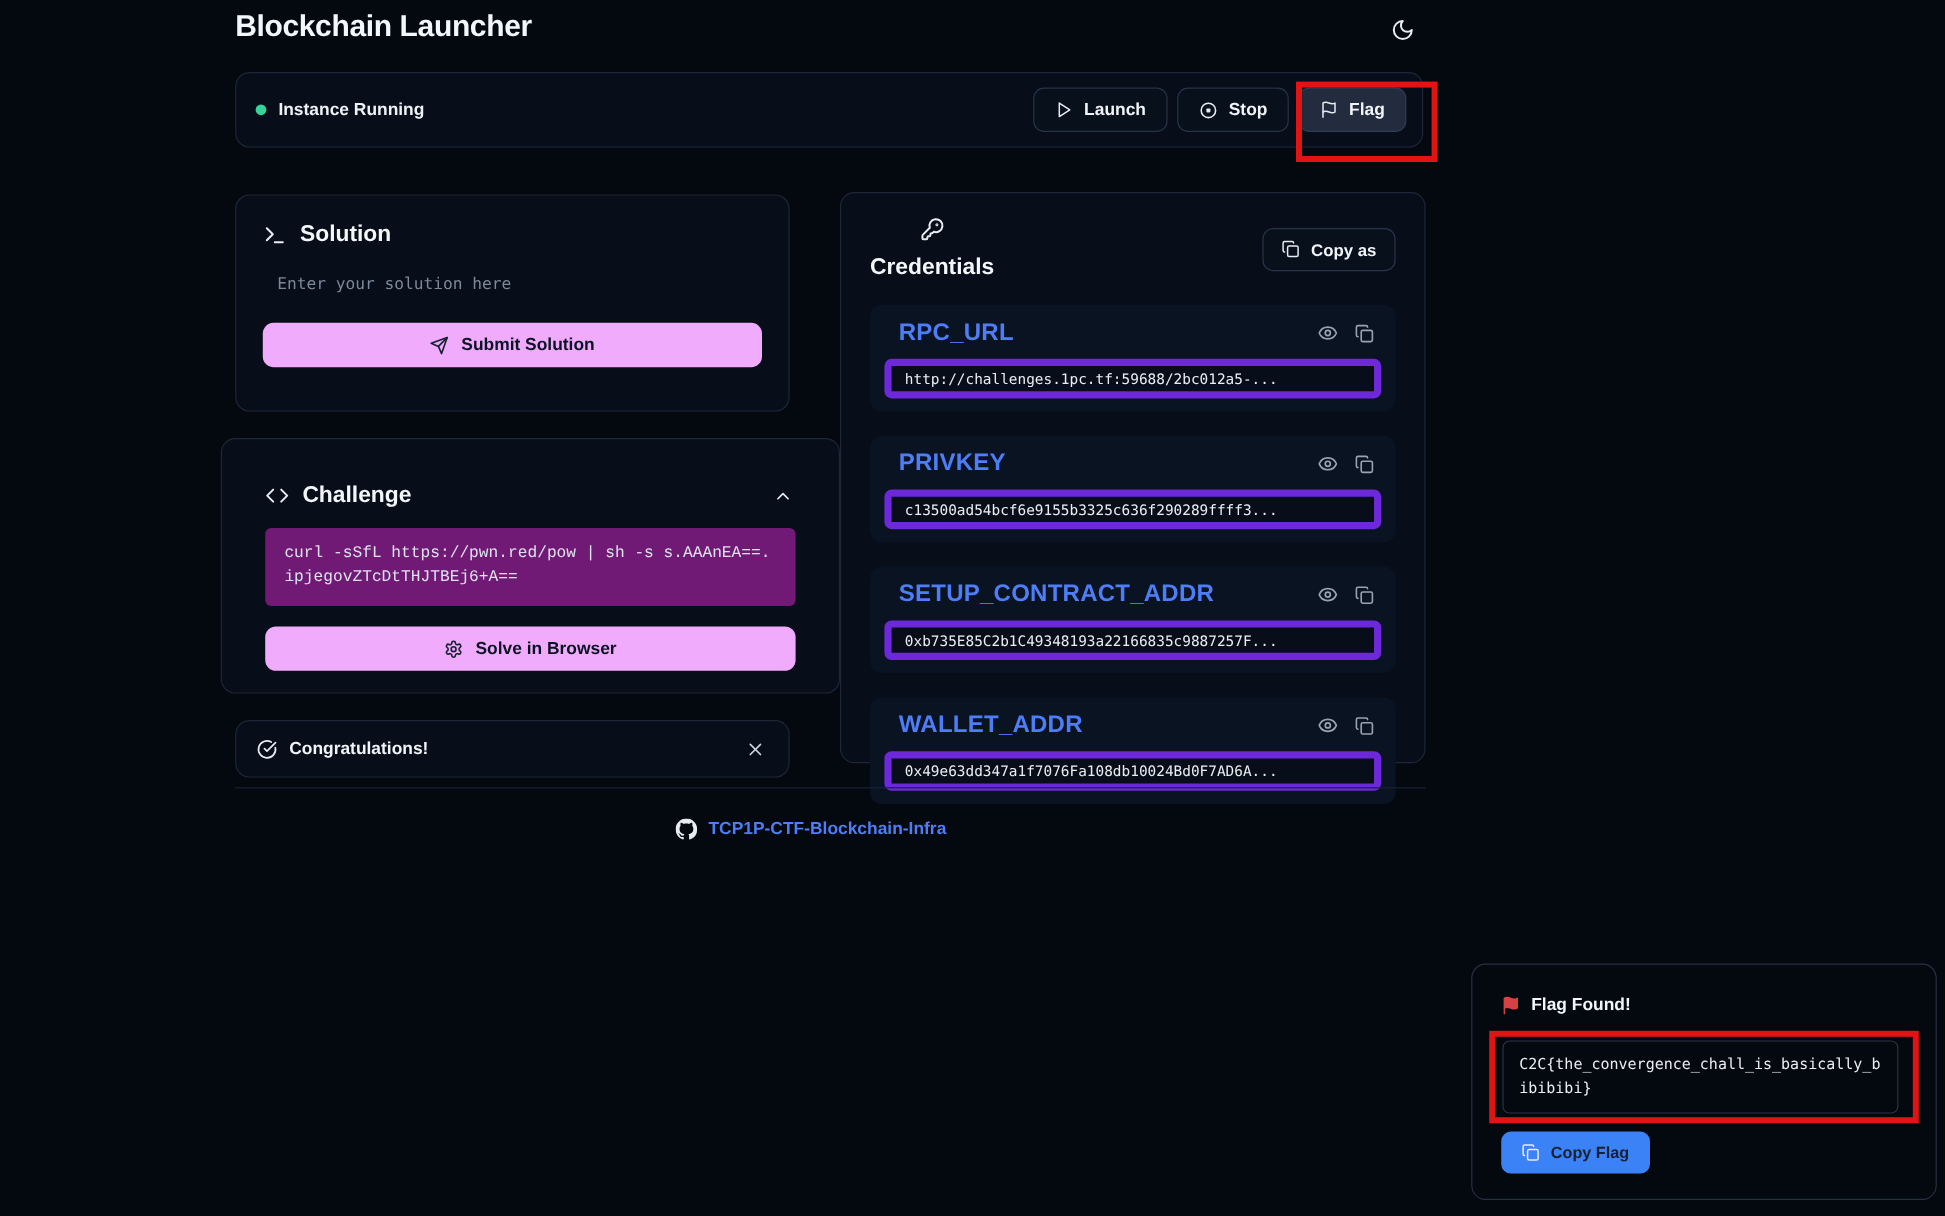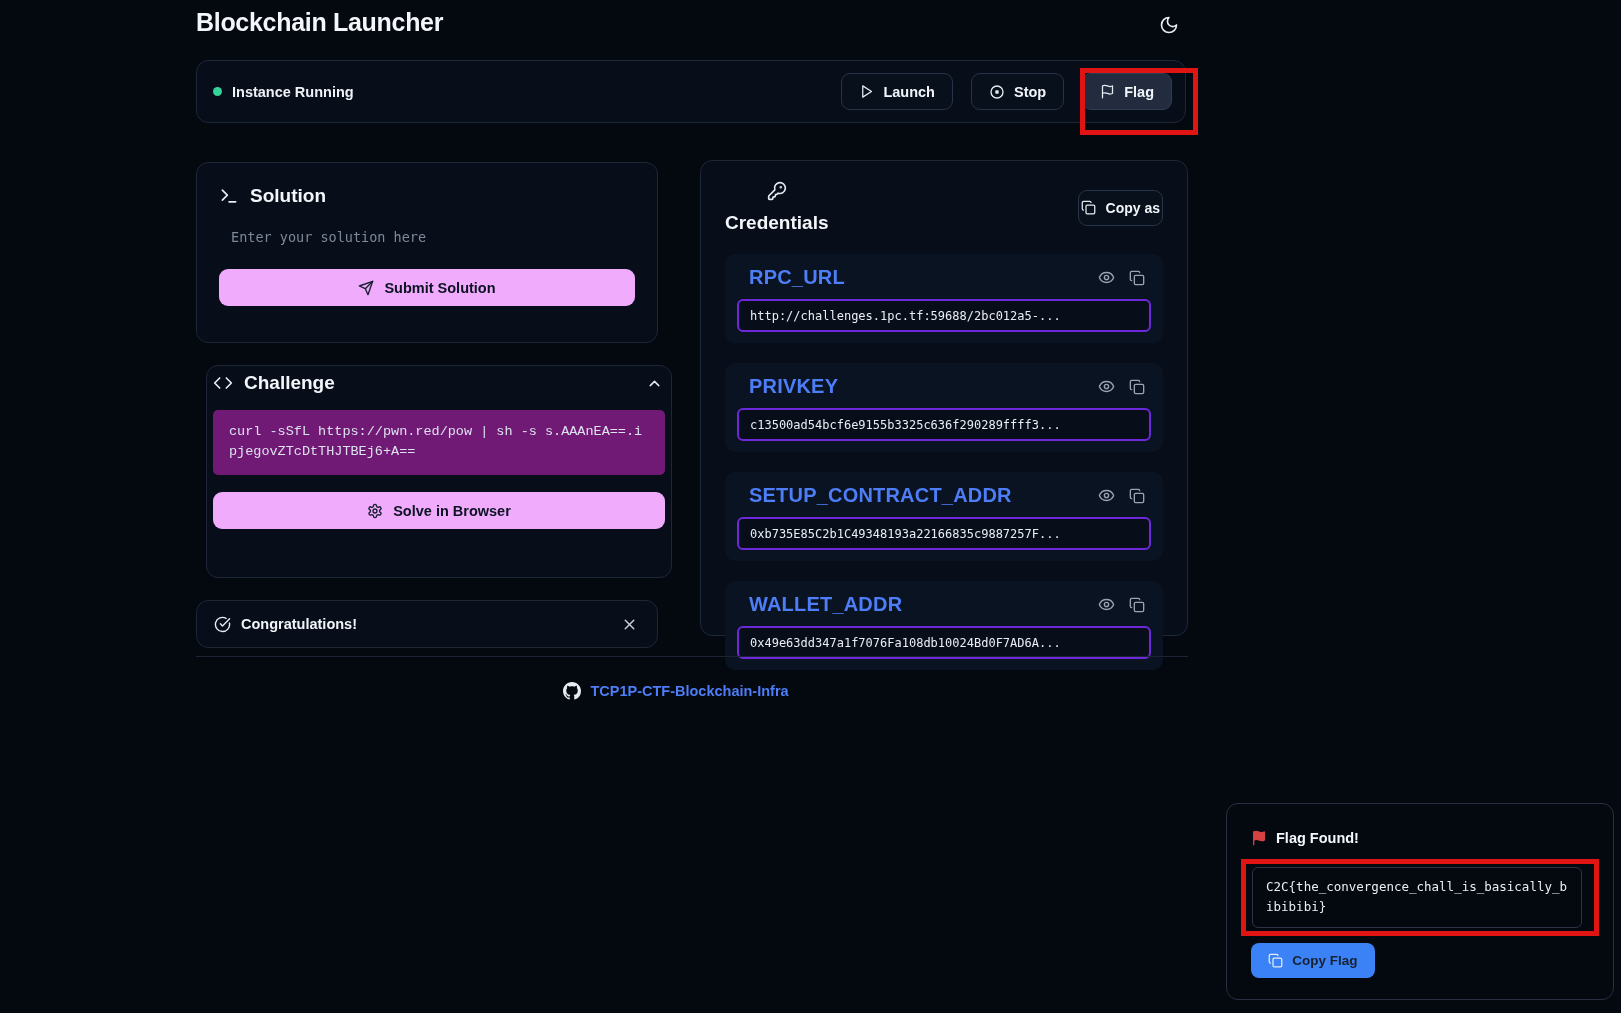--- a/index.html
+++ b/index.html
@@ -31,21 +31,21 @@
 
   
   .status-bar {
     left:196px; top:60px; width:990px; height:63px;
     display:flex; align-items:center; justify-content:space-between;
     padding:0 13px 0 16px;
   }
   .status-left { display:flex; align-items:center; gap:10px; }
   .status-dot { width:9px; height:9px; border-radius:50%; background:#34d399; }
   .status-label { font-size:14.5px; font-weight:600; color:#eef2f7; }
-  .status-actions { display:flex; align-items:center; gap:18px; }
+  .status-actions { display:flex; align-items:center; gap:8px; }
   .btn-ghost {
     height:37px; padding:0 17px; display:flex; align-items:center; gap:9px;
     background:rgba(12,19,33,0.45); border:1px solid #283347; border-radius:9px;
     color:#f1f5f9; font-size:14.5px; font-weight:600; cursor:pointer;
     font-family:"Liberation Sans", sans-serif;
   }
   .btn-flag { background:#222c3e; border-color:#303c53; }
 
   
   .annotation { border:5px solid #e11414; pointer-events:none; z-index:50; }
@@ -68,21 +68,21 @@
   .btn-primary {
     height:37px; width:100%;
     display:flex; align-items:center; justify-content:center; gap:10px;
     background:#f0abfc; border:none; border-radius:9px;
     color:#0b1222; font-size:14.5px; font-weight:600; cursor:pointer;
     font-family:"Liberation Sans", sans-serif;
   }
   .btn-primary .dark-on-blue { color:#16202f; }
   .solution-panel .btn-primary { margin-top:9px; }
 
-  .challenge-panel { left:206px; top:365px; width:466px; height:213px; padding:6px; }
+  .challenge-panel { left:184px; top:365px; width:516px; height:213px; padding:36px; }
   .challenge-head { display:flex; align-items:center; justify-content:space-between; }
   .collapse-btn { background:none; border:none; color:#cbd5e1; cursor:pointer; display:flex; padding:2px; }
   .code-block {
     margin-top:16px; background:#701a75; border-radius:5px;
     padding:12px 16px; font-family:"Liberation Mono", monospace;
     font-size:13.5px; line-height:1.5; color:#dde3ee;
     word-break:break-all; min-height:65px;
   }
   .challenge-panel .btn-primary { margin-top:17px; }
 
@@ -92,34 +92,34 @@
   }
   .congrats-left { display:flex; align-items:center; gap:10px; }
   .congrats-text { font-size:14.5px; font-weight:600; color:#f1f5f9; }
   .close-btn { background:none; border:none; color:#cbd5e1; cursor:pointer; display:flex; padding:2px; }
 
   
   .credentials-panel { left:700px; top:160px; width:488px; height:476px; padding:20px 24px; }
   .cred-head { display:flex; align-items:center; justify-content:space-between; }
   .cred-head-left { display:flex; align-items:center; gap:11px;flex-direction:column; }
   .btn-copy-as {
-    height:36px; padding:0 2px; display:flex; align-items:center; gap:10px;
+    height:36px; padding:0 15px; display:flex; align-items:center; gap:10px;
     background:rgba(12,19,33,0.45); border:1px solid #2a3448; border-radius:9px;
     color:#f1f5f9; font-size:14px; font-weight:600; cursor:pointer;
     font-family:"Liberation Sans", sans-serif;
   }
   .cred-item {
     margin-top:20px; background:#0a1322; border-radius:10px; padding:11px 12px;
   }
   .cred-item-top { display:flex; align-items:center; justify-content:space-between; padding:0 2px 0 12px; }
   .cred-label { font-size:20px; font-weight:700; color:#4e7ef7; letter-spacing:0.2px; }
   .cred-icons { display:flex; align-items:center; gap:6px; }
   .icon-btn { background:none; border:none; color:#9aa3b2; cursor:pointer; display:flex; padding:4px; }
   .cred-value-box {
-    margin-top:9px; height:33px; background:#070d19; border:2px solid #6d28d9;
+    margin-top:9px; height:33px; background:#070d19; border:6px solid #6d28d9;
     border-radius:6px; padding:0 11px; display:flex; align-items:center;
     font-family:"DejaVu Sans Mono", monospace; font-size:12px; color:#eaeef4;
     white-space:nowrap; overflow:hidden;
   }
 
   
   .divider { left:196px; top:656px; width:992px; height:1px; background:#1b2433; }
   .footer { left:196px; top:682px; width:960px; display:flex; justify-content:center;font-weight:bold; }
   .repo-link {
     display:flex; align-items:center; gap:9px; color:#4e7ef7;

